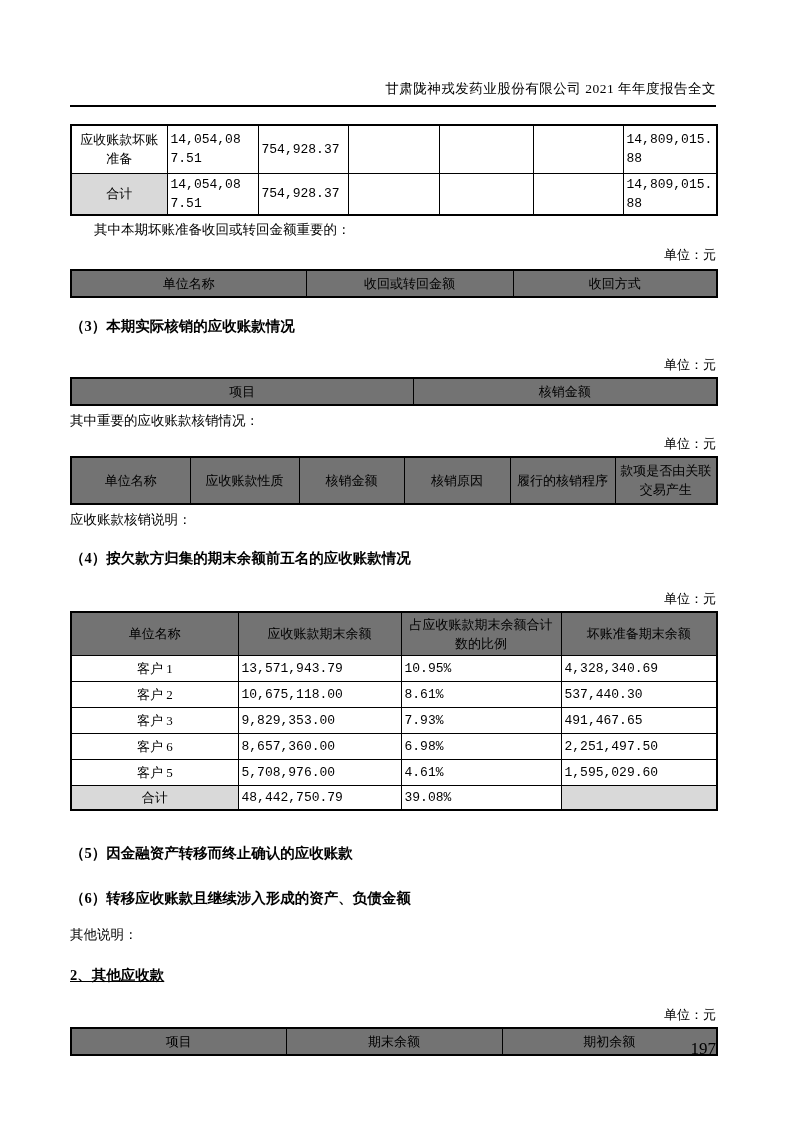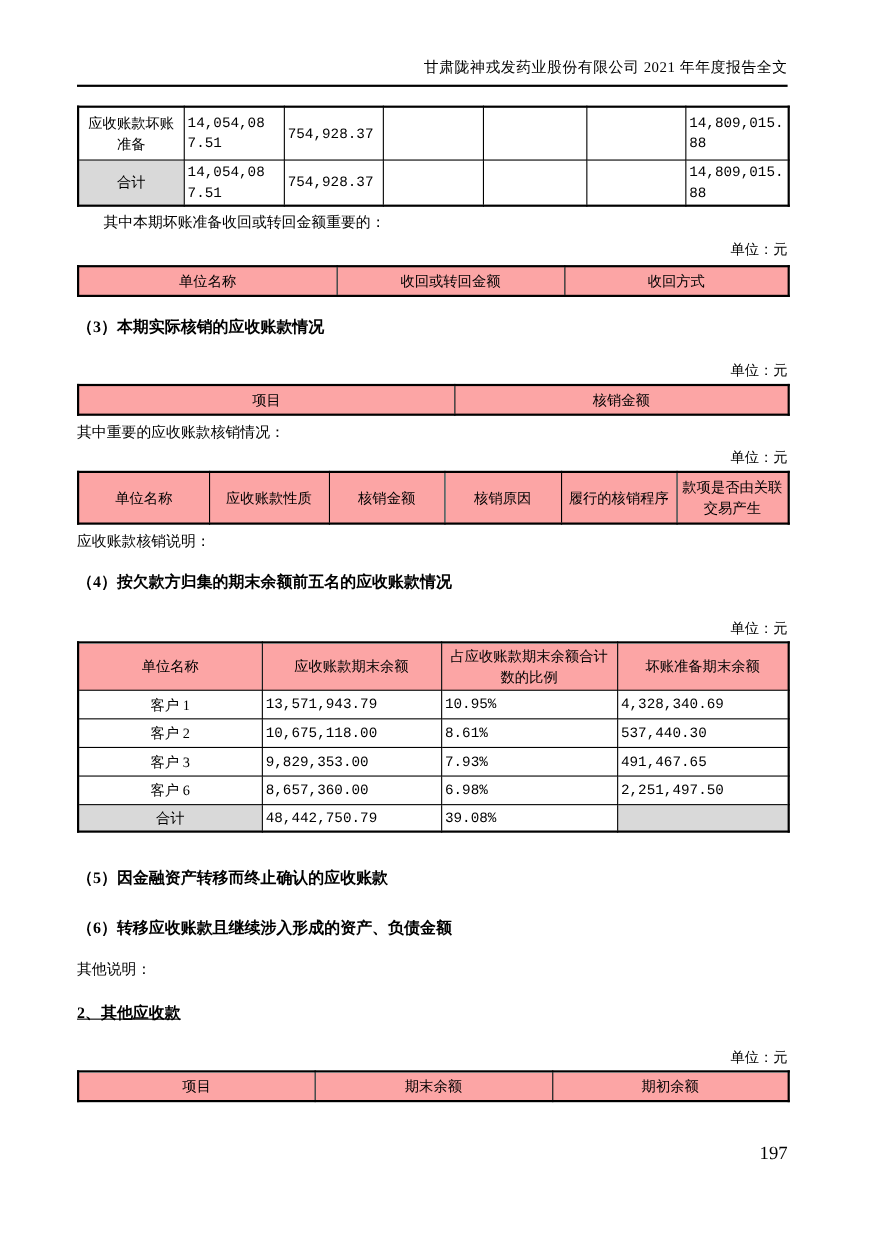--- a/index.html
+++ b/index.html
@@ -3,31 +3,31 @@
 <meta charset="utf-8">
 <style>
   html,body { margin:0; padding:0; background:#ffffff; }
   .page {
     position:relative; width:793px; height:1122px; background:#ffffff;
     font-family:"Liberation Serif","DejaVu Serif",serif; color:#000;
     overflow:hidden;
   }
   .content { position:absolute; left:70px; top:0; width:646px; }
 
-  .doc-header { padding-top:52px; }
+  .doc-header { padding-top:80px; }
   .doc-header .title { text-align:right; font-size:13.5px; line-height:18px; letter-spacing:0.5px; }
   .header-rule { border-bottom:2px solid #000; margin-top:7px; }
 
   .para { font-size:13.5px; line-height:16px; }
   .unit { font-size:13px; line-height:16px; text-align:right; }
   .hding { font-size:14.5px; font-weight:bold; line-height:18px; }
 
   table.tbl { border-collapse:collapse; table-layout:fixed; width:646px; border:2px solid #000; }
   table.tbl td { border:1px solid #000; font-size:13px; line-height:19px; padding:1px 3px; vertical-align:middle; overflow:hidden; word-break:break-all; }
-  td.hd    { background:#fca5a5; text-align:center; }
+  td.hd    { background:#737373; text-align:center; }
   td.num   { text-align:left;font-family:Liberation Mono, monospace; }
   td.lbl   { text-align:center;margin-top:34px; }
   td.ctr   { text-align:center; }
   td.shade { background:#d9d9d9; }
 
   .t1 { margin-top:17px; }
   .t2 { margin-top:6px; }
   .t3 { margin-top:4px; }
   .t4 { margin-top:4px; }
   .t5 { margin-top:4px; }
@@ -191,20 +191,26 @@
         <td class="num">9,829,353.00</td>
         <td class="num">7.93%</td>
         <td class="num">491,467.65</td>
       </tr>
       <tr style="height:26px">
         <td class="lbl">客户 6</td>
         <td class="num">8,657,360.00</td>
         <td class="num">6.98%</td>
         <td class="num">2,251,497.50</td>
       </tr>
+      <tr style="height:26px">
+        <td class="lbl">客户 5</td>
+        <td class="num">5,708,976.00</td>
+        <td class="num">4.61%</td>
+        <td class="num">1,595,029.60</td>
+      </tr>
       <tr style="height:24px">
         <td class="lbl shade">合计</td>
         <td class="num">48,442,750.79</td>
         <td class="num">39.08%</td>
         <td class="num shade"></td>
       </tr>
     </tbody>
       </table>
 
     <div class="hding m-h5">（5）因金融资产转移而终止确认的应收账款</div>

